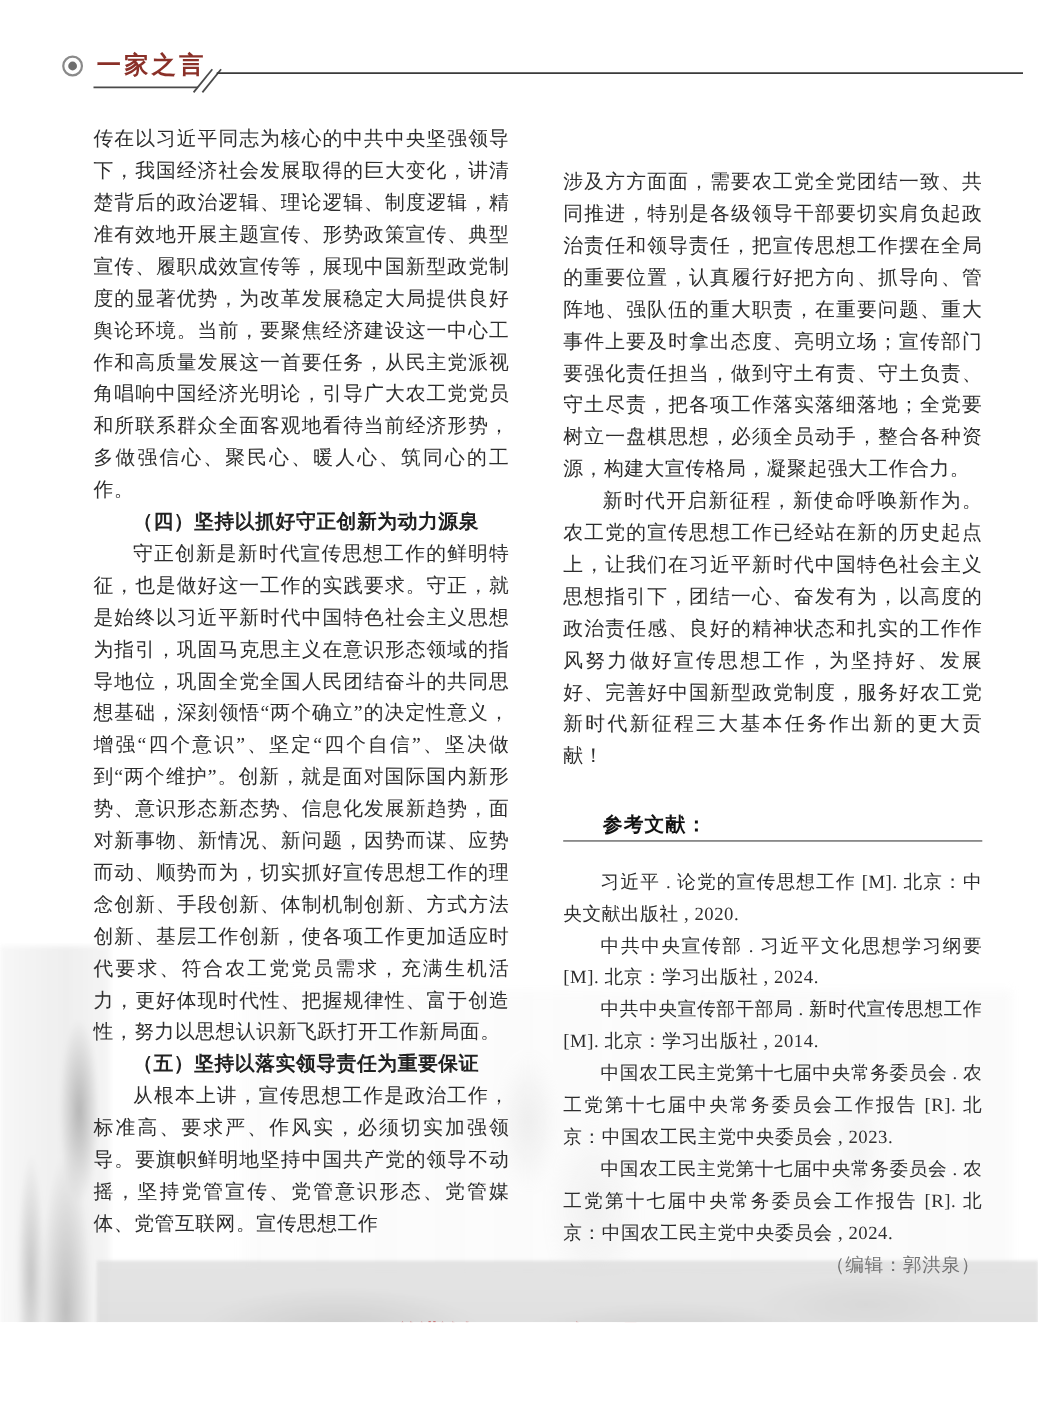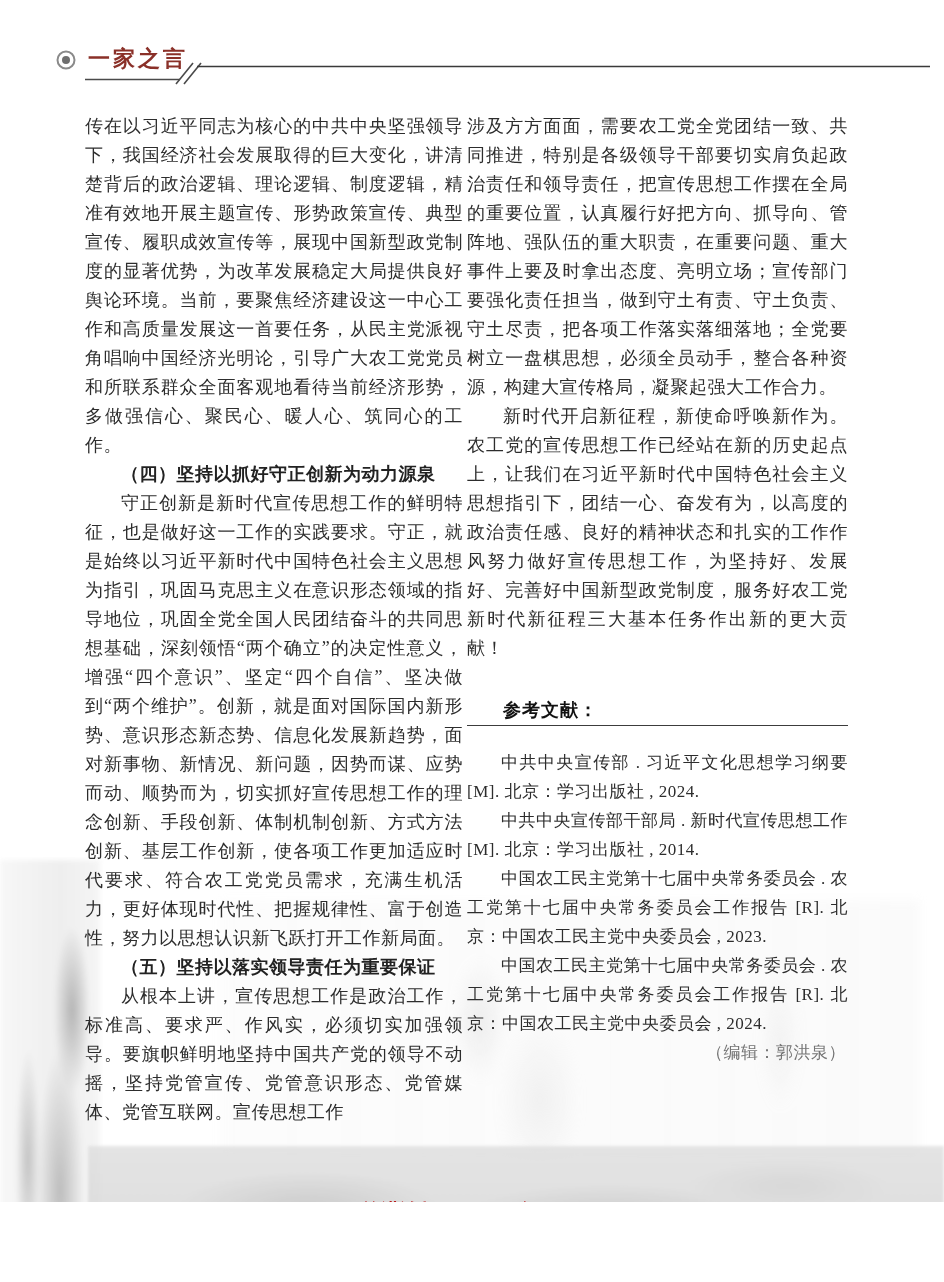--- a/index.html
+++ b/index.html
@@ -46,21 +46,21 @@
     position:absolute;left:88px;top:44px;z-index:3;
     font-size:22px;font-weight:bold;letter-spacing:3px;
     color:#8a3028;
     font-family:"Liberation Serif","DejaVu Serif",serif;
   }
   
   .col{position:absolute;top:112px;z-index:2;
     font-size:18px;line-height:29px;letter-spacing:.5px;
     color:#2d2d2d;text-align:justify;}
   .col-left{left:85px;width:378px;}
-  .col-right{left:467px;width:381px;}
+  .col-right{left:512px;width:381px;margin-top:39px;}
   .col p{margin:0;}
   .indent{text-indent:2em;}
   .heading{font-weight:bold;text-indent:2em;color:#222;}
   
   .refs{margin-top:33px;}
   .refs-title{
     font-family:"Liberation Sans","DejaVu Sans",sans-serif;
     font-weight:bold;font-size:18px;color:#111;
     text-indent:2em;margin:0 0 15px 0;letter-spacing:1px;
   }
@@ -101,20 +101,21 @@
     <p class="indent">从根本上讲，宣传思想工作是政治工作，标准高、要求严、作风实，必须切实加强领导。要旗帜鲜明地坚持中国共产党的领导不动摇，坚持党管宣传、党管意识形态、党管媒体、党管互联网。宣传思想工作</p>
   </div>
 
   <div class="col col-right">
     <p>涉及方方面面，需要农工党全党团结一致、共同推进，特别是各级领导干部要切实肩负起政治责任和领导责任，把宣传思想工作摆在全局的重要位置，认真履行好把方向、抓导向、管阵地、强队伍的重大职责，在重要问题、重大事件上要及时拿出态度、亮明立场；宣传部门要强化责任担当，做到守土有责、守土负责、守土尽责，把各项工作落实落细落地；全党要树立一盘棋思想，必须全员动手，整合各种资源，构建大宣传格局，凝聚起强大工作合力。</p>
     <p class="indent">新时代开启新征程，新使命呼唤新作为。农工党的宣传思想工作已经站在新的历史起点上，让我们在习近平新时代中国特色社会主义思想指引下，团结一心、奋发有为，以高度的政治责任感、良好的精神状态和扎实的工作作风努力做好宣传思想工作，为坚持好、发展好、完善好中国新型政党制度，服务好农工党新时代新征程三大基本任务作出新的更大贡献！</p>
 
     <div class="refs">
       <p class="refs-title">参考文献：</p>
       <hr class="refs-rule">
+      <p class="ref-item">习近平 . 论党的宣传思想工作 [M]. 北京：中央文献出版社 , 2020.</p>
       <p class="ref-item">中共中央宣传部 . 习近平文化思想学习纲要 [M]. 北京：学习出版社 , 2024.</p>
       <p class="ref-item">中共中央宣传部干部局 . 新时代宣传思想工作 [M]. 北京：学习出版社 , 2014.</p>
       <p class="ref-item">中国农工民主党第十七届中央常务委员会 . 农工党第十七届中央常务委员会工作报告 [R]. 北京：中国农工民主党中央委员会 , 2023.</p>
       <p class="ref-item">中国农工民主党第十七届中央常务委员会 . 农工党第十七届中央常务委员会工作报告 [R]. 北京：中国农工民主党中央委员会 , 2024.</p>
       <p class="editor-note">（编辑：郭洪泉）</p>
     </div>
   </div>
 
   <div class="footer">
     <span class="page-number">64</span>

